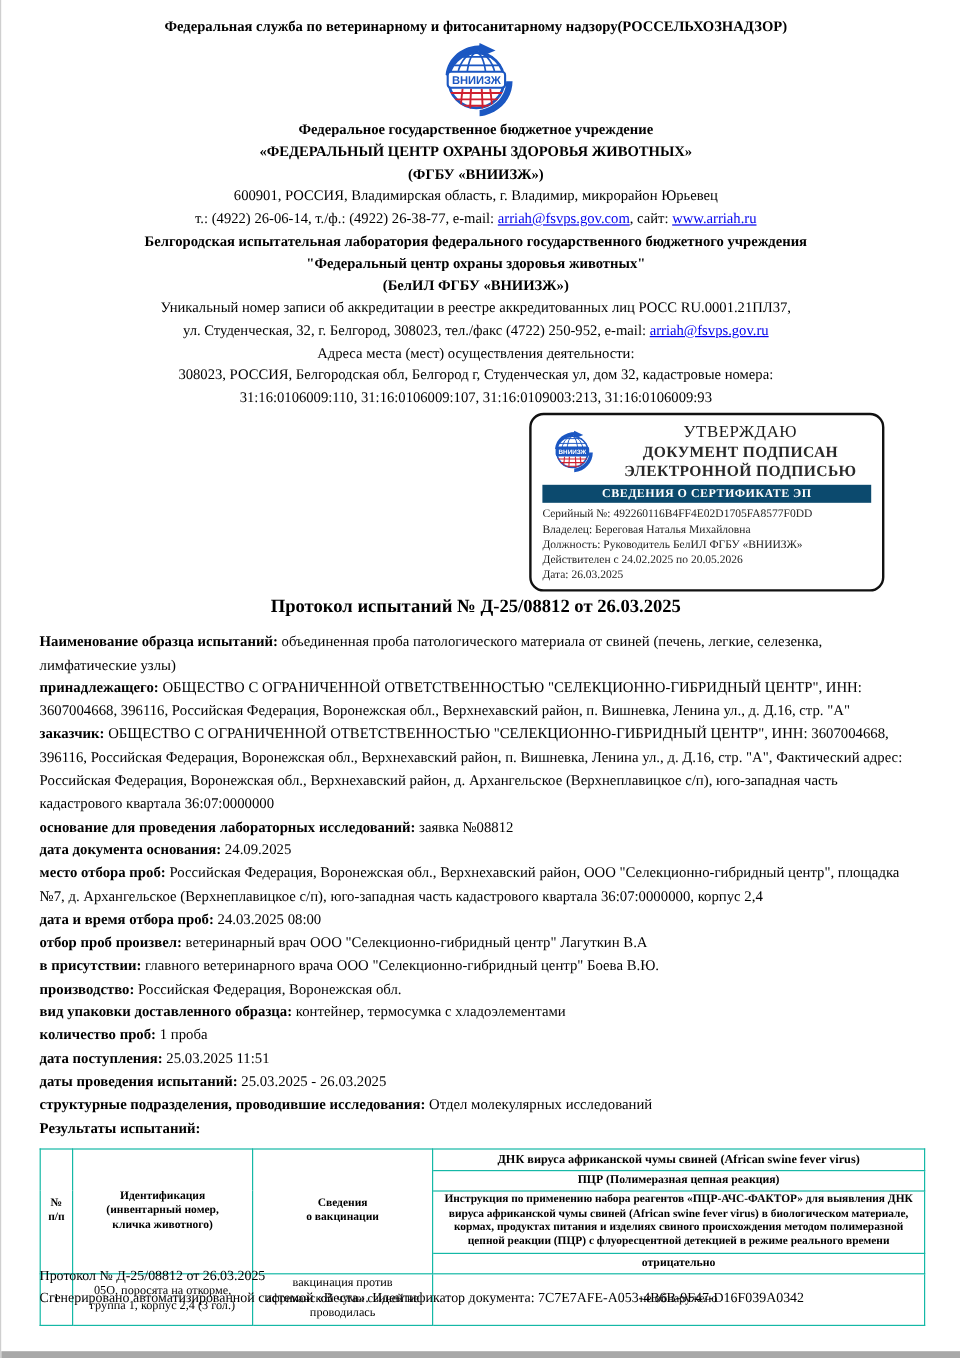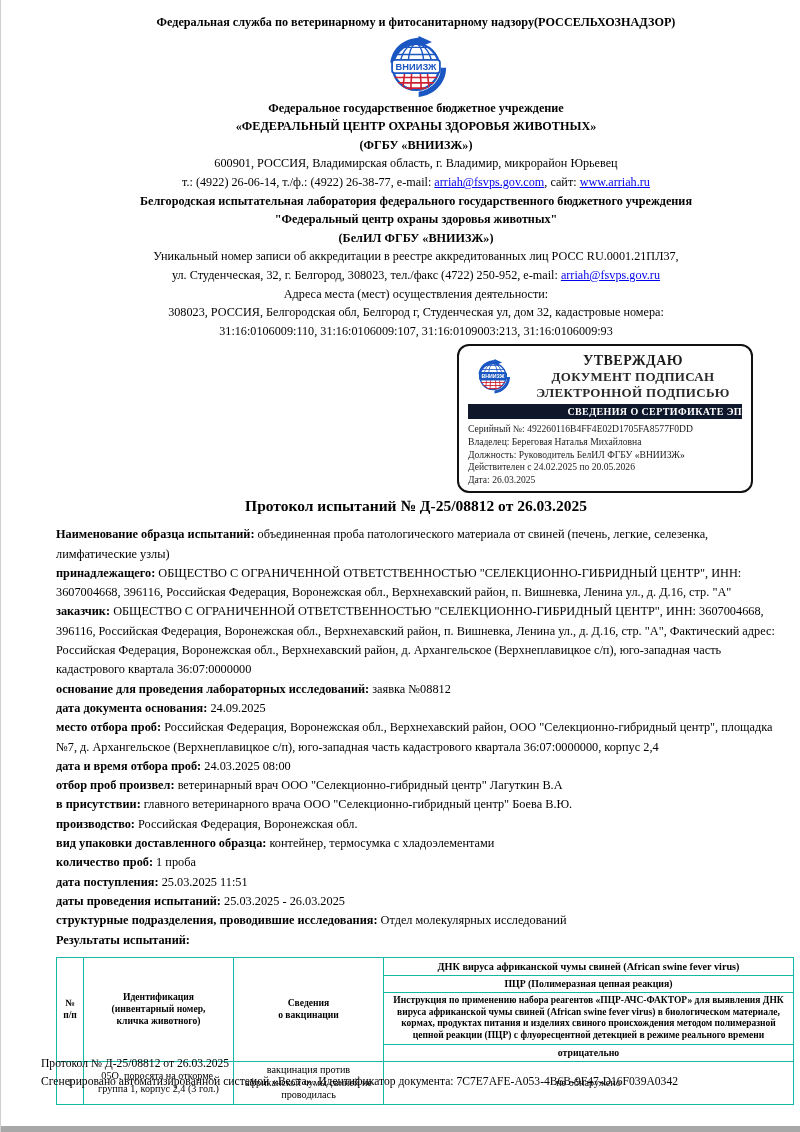--- a/index.html
+++ b/index.html
@@ -1,40 +1,40 @@
 <!DOCTYPE html>
 <html><head>
 <meta charset="utf-8">
 <style>
   html,body{margin:0;padding:0;background:#ffffff;}
   body{
     width:800px;height:1132px;position:relative;overflow:hidden;
     font-family:"Liberation Serif", serif;color:#000;
     border-left:1px solid #cfcfcf;box-sizing:border-box;
   }
-  .page{position:relative;padding:13px 24px 0 32px;margin-left:23px;}
+  .page{position:relative;padding:13px 40px 0 32px;}
   
   .h-line{text-align:center;font-size:12.2px;line-height:18.6px;}
   .h-line.bold{font-weight:bold;}
   .logo-wrap{text-align:center;margin:3px 0 2px;}
   svg.logo{width:96px;height:62px;vertical-align:top;}
   svg.logo-small{width:50px;height:40px;flex:0 0 auto;}
   a.doc-link{color:#0000ee;text-decoration:underline;cursor:pointer;}
   
   .stamp{
     width:296px;box-sizing:border-box;margin:4px 23px 2px auto;
     border:2.5px solid #111;border-radius:12px;padding:6px 9px 5px;
     background:#fff;
   }
   .stamp-top{display:flex;align-items:center;gap:6px;}
   .stamp-top-text{flex:1;text-align:center;}
-  .stamp-approve{font-size:14px;font-weight:700;letter-spacing:.5px;line-height:17px;color:#1c1c1c;}
+  .stamp-approve{font-size:14px;font-weight:400;letter-spacing:.5px;line-height:17px;color:#1c1c1c;}
   .stamp-signed{font-size:13px;font-weight:600;letter-spacing:.3px;line-height:15.5px;color:#2a2a2a;}
   .stamp-bar{
-    background:#0f172a;color:#fff;text-align:right;
+    background:#0c4a6e;color:#fff;text-align:center;
     font-size:10px;font-weight:bold;letter-spacing:.4px;
     padding:2px 0;margin:4px 0 4px;
   }
   .stamp-line{font-size:9.6px;line-height:12.6px;color:#1c1c1c;}
   
   .title{font-size:15.5px;font-weight:bold;text-align:center;margin:0 0 9px;line-height:21px;}
   .fields p{margin:0;font-size:12.3px;line-height:19.3px;}
   .fields b{font-weight:bold;}
   
   table.results{
@@ -45,21 +45,21 @@
     border:1px solid #14b8a6;vertical-align:middle;text-align:center;
     padding:2px 4px;box-sizing:border-box;
   }
   th.hdr{font-weight:bold;font-size:9.6px;line-height:12px;white-space:pre-line;}
   th.test-name{font-weight:bold;font-size:10.2px;line-height:13px;padding:3px 4px;}
   th.method{font-weight:bold;font-size:9.8px;line-height:12px;}
   th.instruction{font-weight:bold;font-size:9.5px;line-height:11.8px;padding:4px 14px;}
   th.norm{font-weight:bold;font-size:9.8px;line-height:12px;}
   td.data{font-size:10.2px;line-height:12.6px;padding:4px 6px;}
   
-  .footer{position:absolute;left:17px;bottom:13px;font-size:11.6px;line-height:18.5px;}
+  .footer{position:absolute;left:32px;bottom:13px;font-size:11.6px;line-height:18.5px;}
   .bottom-bar{position:absolute;left:0;right:0;bottom:0;height:6px;background:#a8a8a8;}
 </style>
 </head>
 <body>
 
 <div class="page">
 
   <div>
     <div class="h-line bold">Федеральная служба по ветеринарному и фитосанитарному надзору(РОССЕЛЬХОЗНАДЗОР)</div>
 

